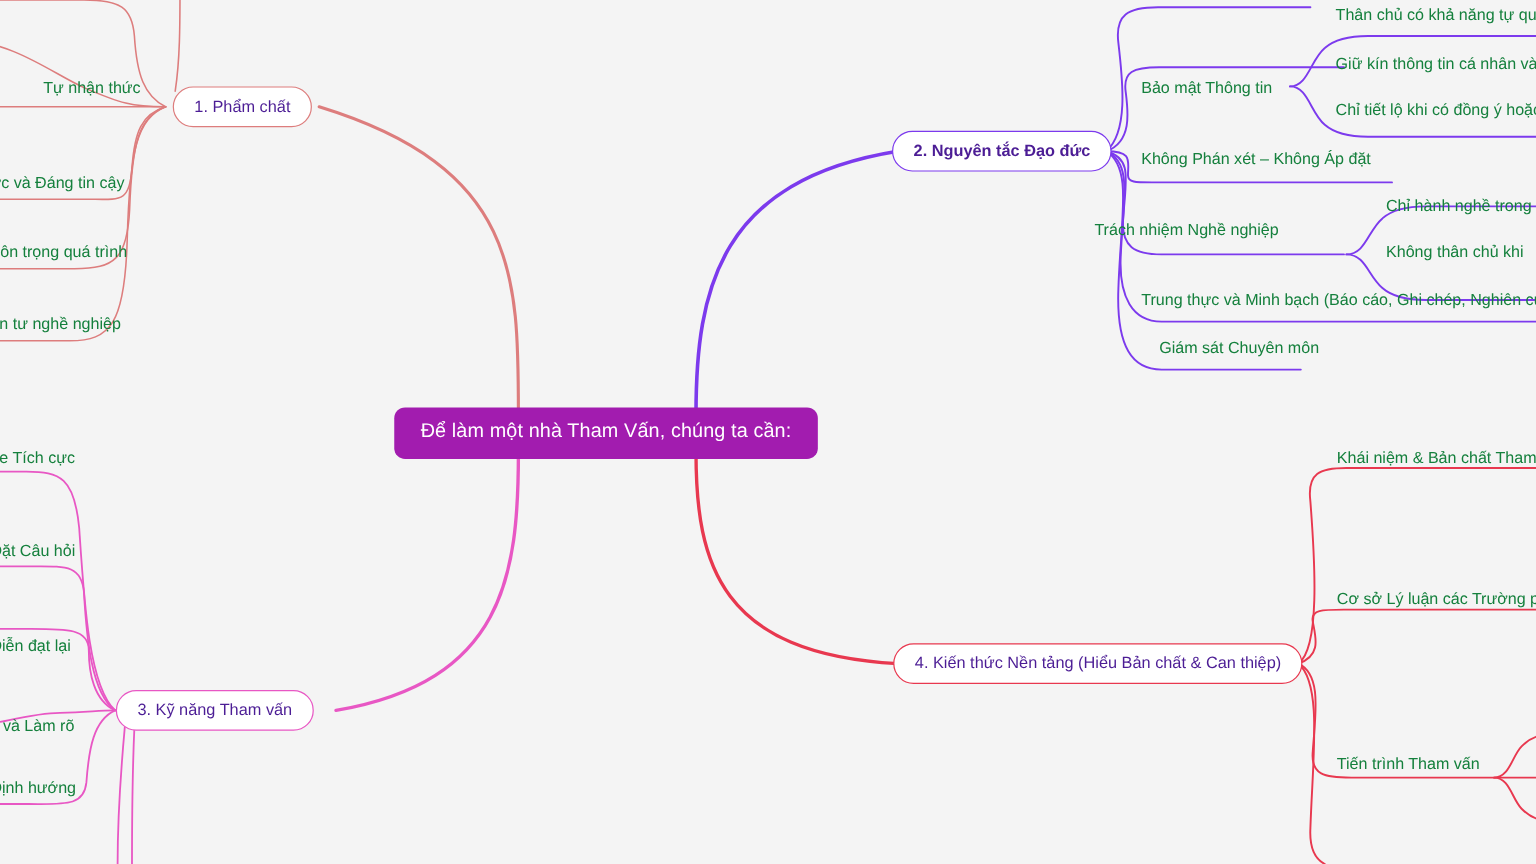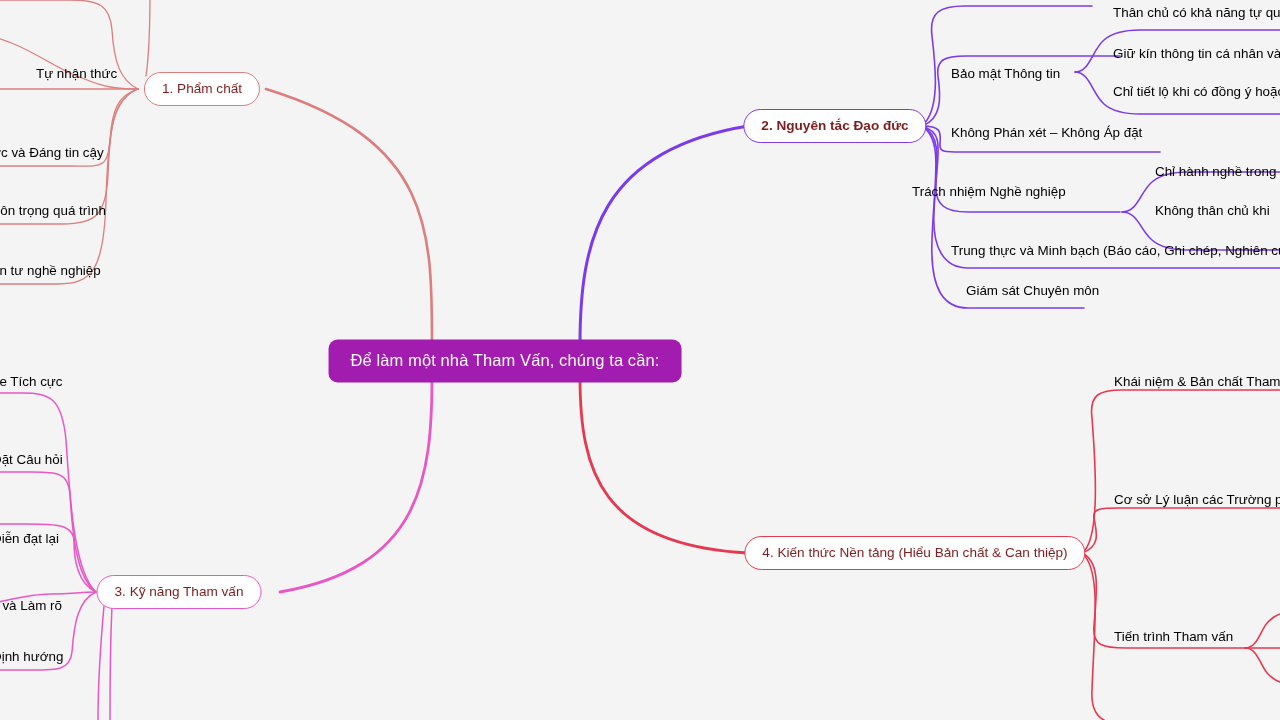--- a/index.html
+++ b/index.html
@@ -35,34 +35,34 @@
     border-radius: 9px;
     padding: 11px 22px 13px 22px;
     font-size: 16.5px;
     letter-spacing: 0.1px;
   }
   .branch {
     background: #ffffff;
     border-radius: 20px;
     padding: 8px 17px 9px 17px;
     font-size: 13.6px;
-    color: #7f1d1d;
+    color: #4c1d95;
     border: 1.7px solid #cccccc;
   }
   .branch.c-salmon { border-color: #dd7d7d; }
   .branch.c-purple { border-color: #7c3aed; }
   .branch.c-pink   { border-color: #e857c4; }
   .branch.c-red    { border-color: #e8384f; }
 
   .leaf {
     position: absolute;
     box-sizing: border-box;
     white-space: nowrap;
     font-size: 13.4px;
-    color: #000000;
+    color: #15803d;
     transform: translateY(-50%);
   }
   .leaf.r {  }
   .leaf.l {  }
 </style>
 </head>
 <body>
 
 <div id="canvas">
 

